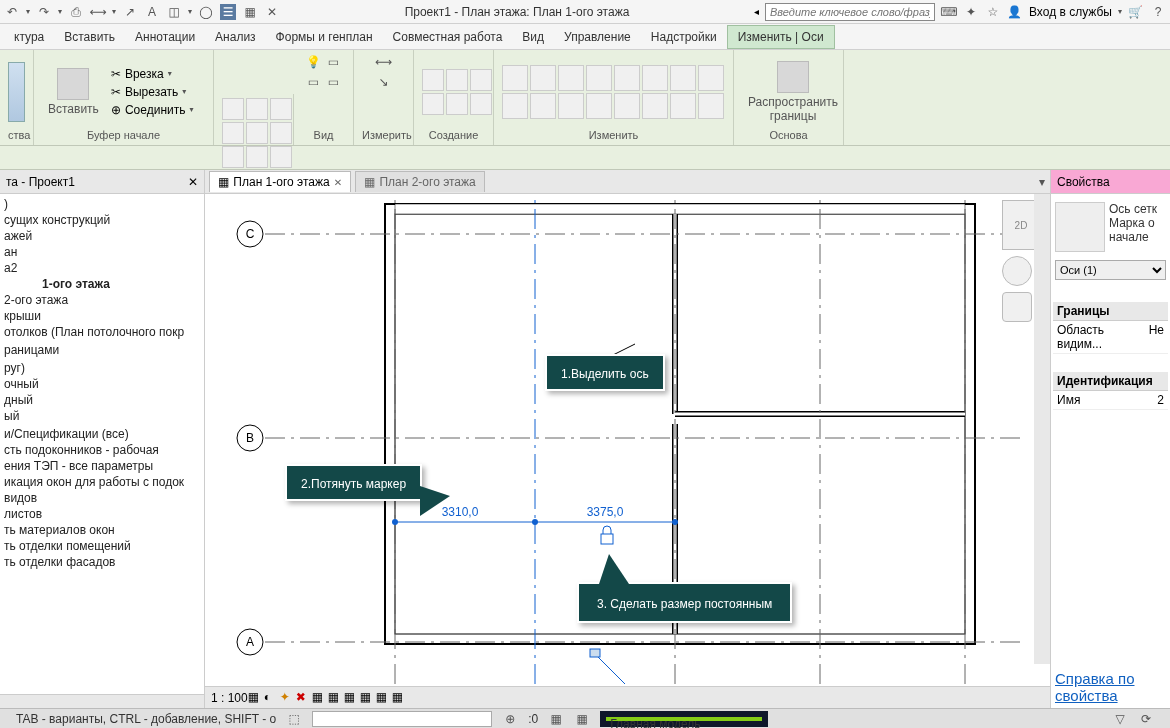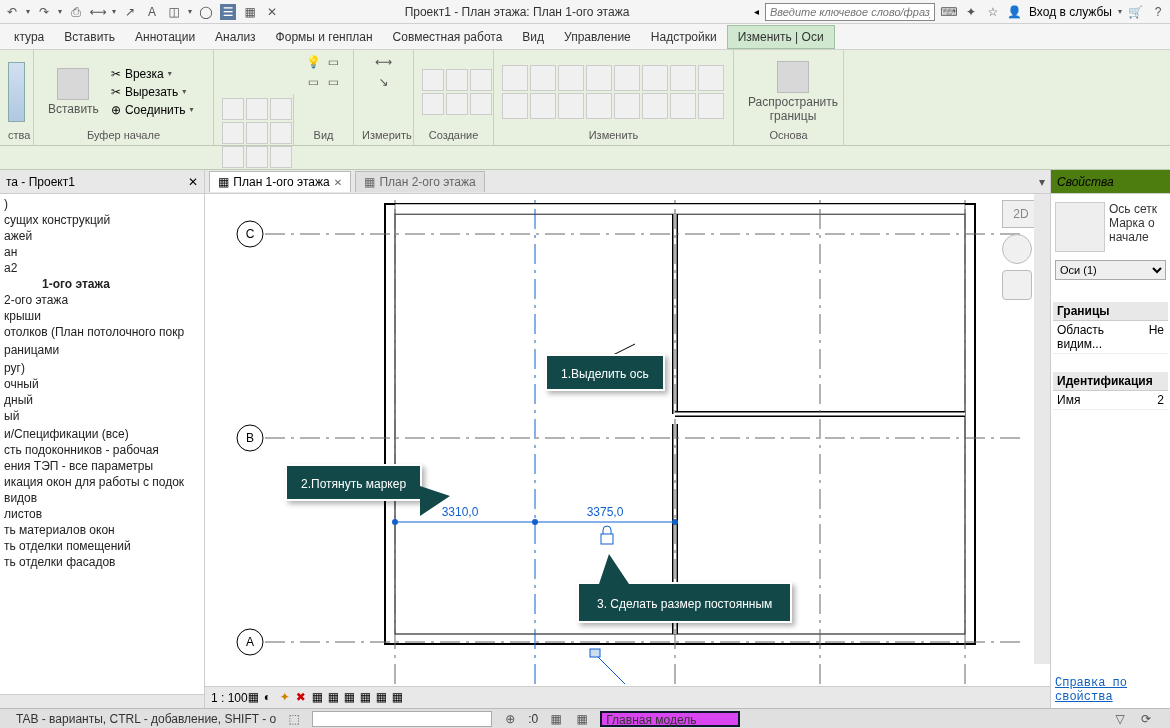--- a/index.html
+++ b/index.html
@@ -49,45 +49,45 @@
 .view-tabs { height: 24px; background: #e8e8e8; border-bottom: 1px solid #ccc; display: flex; align-items: center; }
 .view-tab { display: flex; align-items: center; gap: 4px; padding: 3px 8px; background: #fff; border: 1px solid #bbb; border-bottom: none; margin-left: 4px; font-size: 11px; }
 .view-tab .close { font-size: 10px; color: #666; }
 .view-tab.inactive { background: #e0e0e0; color: #666; }
 
 .canvas-area { flex: 1; position: relative; background: #fff; overflow: hidden; }
 .canvas-area svg { position: absolute; top: 0; left: 0; }
 
 
 .view-cube { position: absolute; top: 6px; right: 8px; width: 40px; height: 100px; }
-.view-cube .cube { width: 38px; height: 28px; border: 1px solid #bbb; background: #f0f0f0; display: flex; align-items: center; justify-content: center; font-size: 12px; color: #888; }
+.view-cube .cube { width: 38px; height: 50px; border: 1px solid #bbb; background: #f0f0f0; display: flex; align-items: center; justify-content: center; font-size: 10px; color: #888; }
 .view-cube .nav { width: 30px; height: 30px; border: 1px solid #bbb; border-radius: 50%; margin-top: 6px; background: #f0f0f0; }
 
 
 .callout { position: absolute; background: #134848; color: #fff; padding: 8px 14px; font-size: 15px; border: 2px solid #fff; box-shadow: 3px 3px 5px rgba(0,0,0,0.3); }
 
 
 .view-bar { height: 22px; background: #e8e8e8; border-top: 1px solid #ccc; display: flex; align-items: center; padding: 0 6px; font-size: 11px; }
 .vb-icon { width: 16px; height: 16px; display: inline-block; }
 
 
 .right-panel { width: 120px; background: #fff; border-left: 1px solid #ccc; display: flex; flex-direction: column; font-size: 11px; }
-.right-header { height: 24px; background: #4d7c0f; border-bottom: 1px solid #ccc; display: flex; align-items: center; padding: 0 6px; font-style: italic; }
+.right-header { height: 24px; background: #f9a8d4; border-bottom: 1px solid #ccc; display: flex; align-items: center; padding: 0 6px; }
 .right-body { flex: 1; padding: 4px 2px; overflow: hidden; }
 .right-body .thumb { width: 50px; height: 50px; background: #eee; border: 1px solid #ccc; float: left; margin-right: 4px; }
 .right-body .txt { font-size: 11px; color: #333; }
 .prop-row { display: flex; justify-content: space-between; padding: 2px 4px; border-bottom: 1px solid #eee; }
 .prop-header { background: #e8e8e8; font-weight: bold; padding: 2px 4px; border-bottom: 1px solid #ccc; margin-top: 18px; }
 .select-el { width: 100%; height: 20px; border: 1px solid #aaa; font-size: 11px; }
-.right-link { color: #1060c0; text-decoration: underline; padding: 4px; font-size: 12px; font-family: Liberation Mono, monospace; }
+.right-link { color: #1060c0; text-decoration: underline; padding: 4px; font-size: 15px; }
 
 
 .statusbar { position: absolute; bottom: 0; left: 0; right: 0; height: 20px; background: #e0e0e0; border-top: 1px solid #bbb; display: flex; align-items: center; padding: 0 16px; font-size: 11px; color: #333; gap: 10px; }
 .statusbar .combo { width: 180px; height: 16px; border: 1px solid #aaa; background: #fff; }
-.statusbar .combo2 { width: 140px; height: 16px; border: 2px solid #0f172a; background: #d946ef; padding: 0 4px; }
+.statusbar .combo2 { width: 168px; height: 16px; border: 6px solid #0f172a; background: #84cc16; padding: 0 4px; }
 
 .scroll-corner { position: absolute; right: 0; width: 16px; background: #e8e8e8; }
 </style>
 </head>
 <body>
 
 <div class="topbar">
   <div class="left">
     <span class="tb-icon">↶</span>
       <span class="dropdown-arrow">▾</span>

